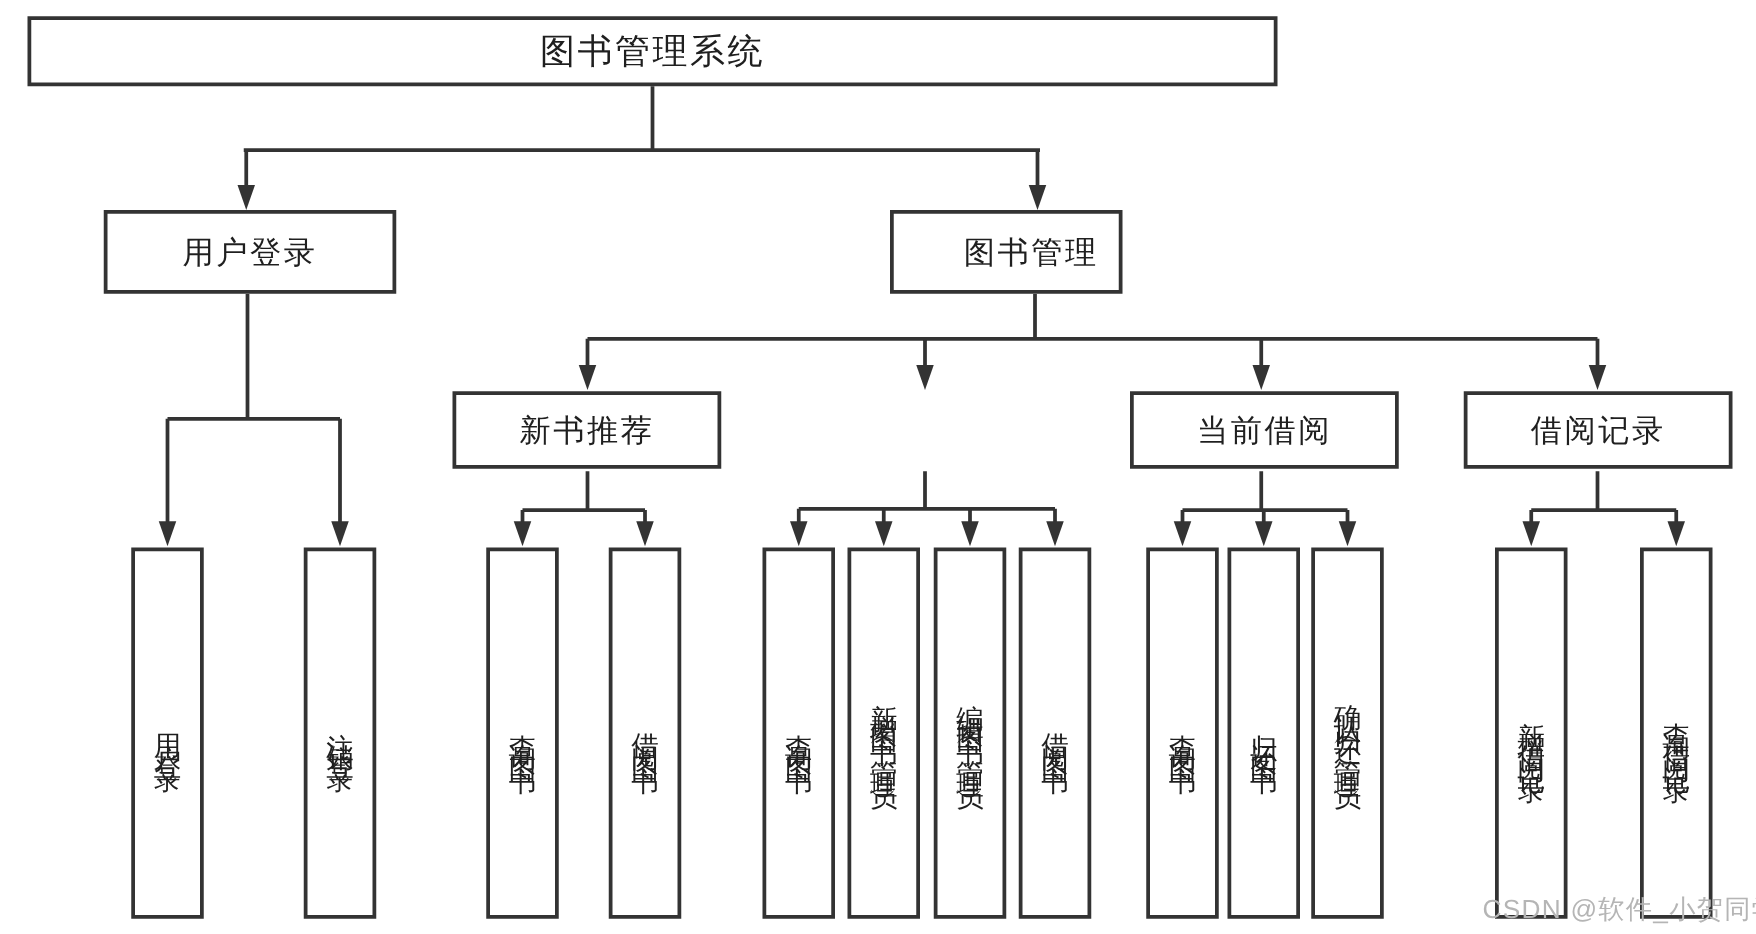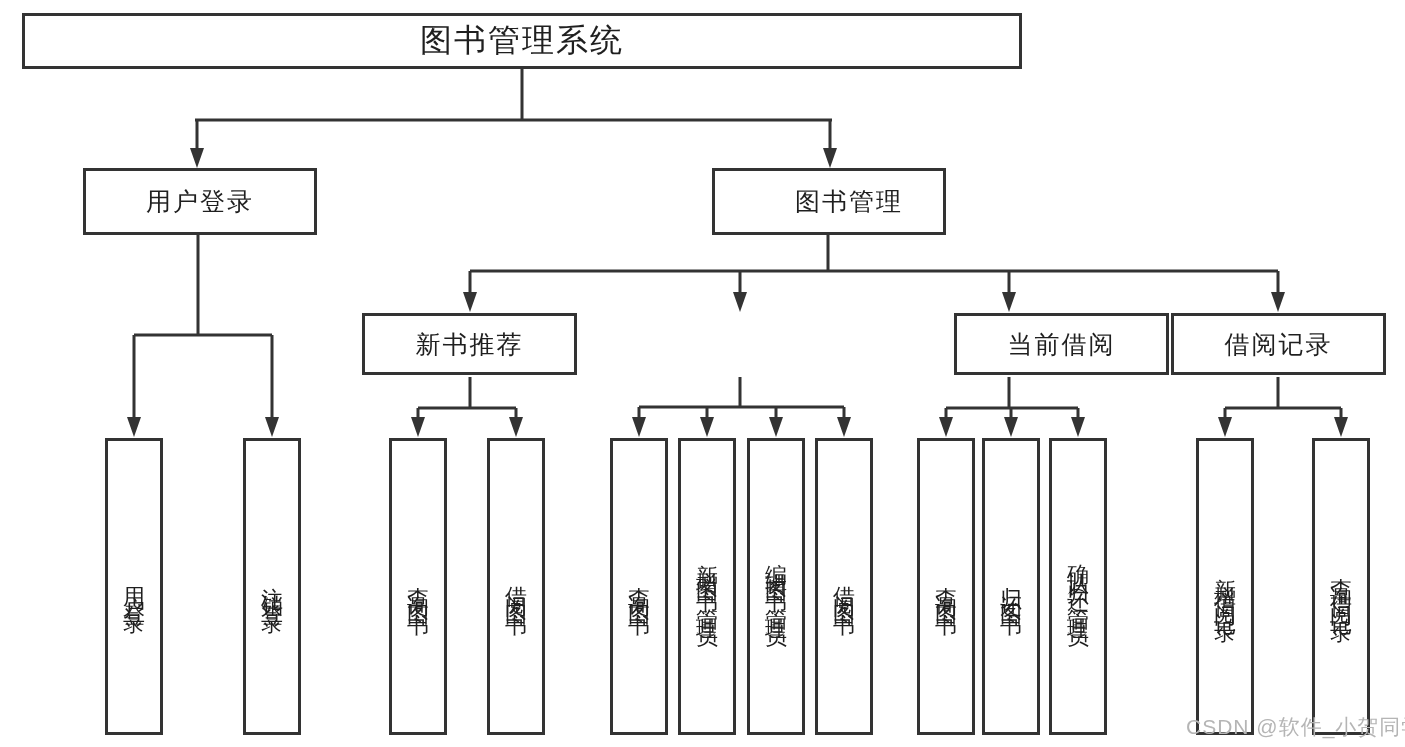--- a/index.html
+++ b/index.html
@@ -35,21 +35,21 @@
     border: 3px solid var(--line);
     color: var(--text);
     display: flex;
     align-items: center;
     justify-content: center;
     z-index: 1;
     font-size: 25px;
     letter-spacing: 2px;
     white-space: nowrap;
   }
-  .box-root  { left: 22px;  top: 13px;  width: 1000px; height: 56px; font-size: 32px; }
+  .box-root  { left: 22px;  top: 13px;  width: 1000px; height: 56px; font-size: 28px; }
   .box-l2    { top: 168px; height: 67px; }
   .box-l3    { top: 313px; width: 215px; height: 62px; }
 
   .box-leaf {
     top: 438px;
     width: 58px;
     height: 297px;
   }
   .box-leaf .vtext {
     writing-mode: vertical-rl;
@@ -119,28 +119,28 @@
     </g>
   </svg>
 
   <div class="box box-root">
     <span>图书管理系统</span>
   </div>
 
   <div class="box box-l2" style="left:83px;width:234px;">
     <span>用户登录</span>
   </div>
-  <div class="box box-l2" style="left:712px;width:234px;padding-left:40px;">
+  <div class="box box-l2" style="left:712px;width:186px;padding-left:40px;">
     <span>图书管理</span>
   </div>
 
   <div class="box box-l3" style="left:362px;">
     <span>新书推荐</span>
   </div>
-  <div class="box box-l3" style="left:954px;">
+  <div class="box box-l3" style="left:904px;">
     <span>当前借阅</span>
   </div>
   <div class="box box-l3" style="left:1171px;">
     <span>借阅记录</span>
   </div>
 
   <div class="box box-leaf" style="left:105px;">
     <span class="vtext">用户登录</span>
   </div>
   <div class="box box-leaf" style="left:243px;">

